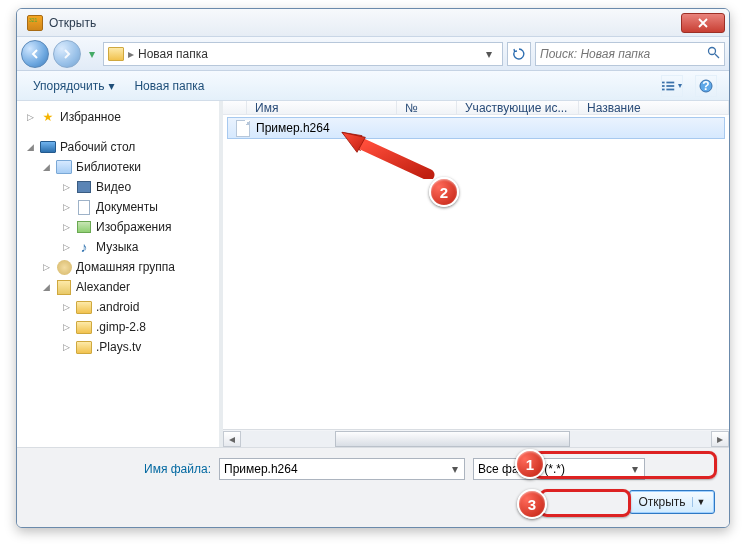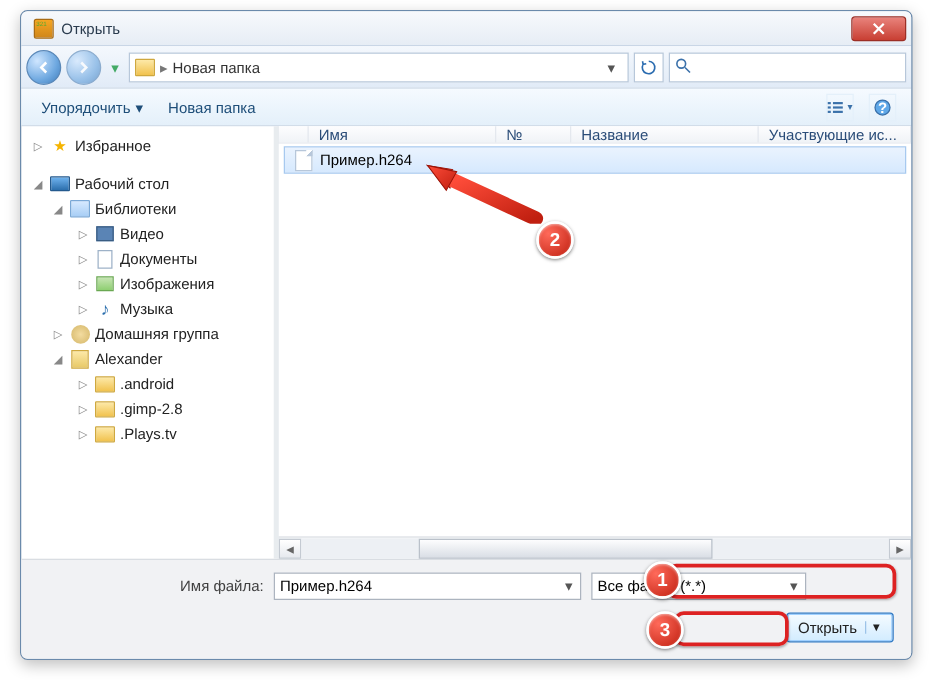--- a/index.html
+++ b/index.html
@@ -103,21 +103,21 @@
 .hs-track { flex: 1; height: 16px; background: #edf0f4; position: relative; }
 .hs-thumb { position: absolute; left: 20%; width: 50%; height: 100%; background: linear-gradient(#fdfdfe,#d9dee5); border: 1px solid #bac1ca; }
 .vscroll { position: absolute; right: 0; top: 0; bottom: 0; width: 4px; background: #e8ecef; }
 
 
 .bottom {
   height: 80px; background: #f1f2f4; border-top: 1px solid #d9dde2;
   padding: 10px 14px; display: flex; flex-direction: column; gap: 10px;
 }
 .row { display: flex; align-items: center; gap: 8px; }
-.lbl { width: 180px; text-align: right; color: #404040; }
+.lbl { width: 180px; text-align: right; color: #0369a1; }
 .combo {
   height: 22px; background: #fff; border: 1px solid #acb4bf;
   display: flex; align-items: center; padding: 0 4px; position: relative;
 }
 .combo .drop { margin-left: auto; color: #555; cursor: pointer; padding: 0 2px; }
 .fn-combo { flex: 1; max-width: 246px; }
 .type-combo { width: 172px; }
 .btns { margin-left: auto; display: flex; gap: 8px; }
 .btn {
   min-width: 86px; height: 24px; background: linear-gradient(#fdfdfe,#e7eaef);
@@ -175,20 +175,21 @@
       <span class="bc-sep">▸</span>
       <span class="bc-text">Новая папка</span>
       <span class="bc-arrow">▾</span>
     </div>
     <div class="refresh">
       <svg width="14" height="14" viewBox="0 0 14 14">
           <path d="M7 2 A5 5 0 1 1 2.5 4.5 M2 2 L2.5 4.5 L5 4" stroke="#2b6cb0" stroke-width="1.3" fill="none"></path>
         </svg>
     </div>
     <div class="search">
+      <input placeholder="Поиск: Новая папка" style="">
       <span class="search-icon">
         <svg width="13" height="13" viewBox="0 0 13 13">
             <circle cx="5" cy="5" r="3.5" stroke="#3b71aa" stroke-width="1.3" fill="none"></circle>
             <path d="M8 8 L12 12" stroke="#3b71aa" stroke-width="1.3"></path>
           </svg>
       </span>
     </div>
   </div>
 
   <div class="toolbar">
@@ -301,22 +302,22 @@
           <span>.Plays.tv</span>
         </div>
     </div>
 
     <div class="filepane">
       <div class="vscroll" style="left:-4px;right:auto"></div>
       <div class="cols">
         <div class="col"></div>
         <div class="col" style="width:150px">Имя</div>
         <div class="col" style="width:60px">№</div>
+        <div class="col" style="flex:1">Участвующие ис...</div>
         <div class="col" style="width:150px">Название</div>
-        <div class="col" style="flex:1">Участвующие ис...</div>
       </div>
       <div class="listing">
         <div class="file-row">
           <span class="file-ic"></span>
           <span>Пример.h264</span>
         </div>
       </div>
       <div class="hscroll">
         <div class="hs-btn">◂</div>
         <div class="hs-track">

